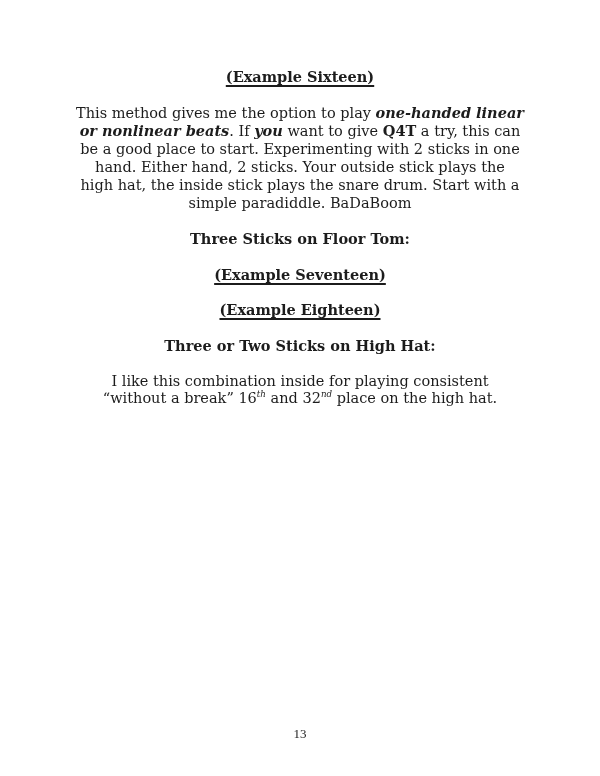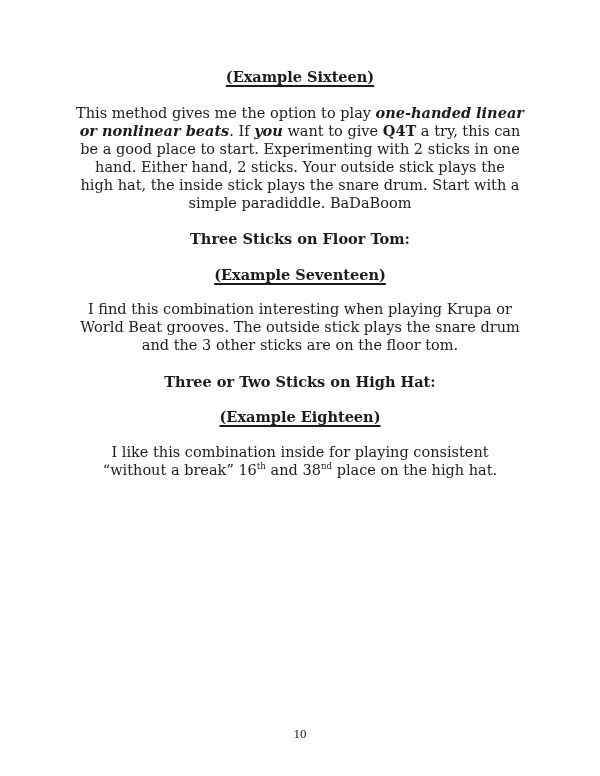--- a/index.html
+++ b/index.html
@@ -37,20 +37,21 @@
   .subheading {
     font-weight: bold;
     white-space: pre-line;
   }
   .body-para {
     white-space: normal;
   }
   .body-para sup {
     font-size: 60%;
     line-height: 0;
+    font-style: italic;
   }
   .page-number {
     position: absolute;
     top: 726px;
     left: 0;
     width: 100%;
     text-align: center;
     font-family: "Liberation Serif", serif;
     font-size: 13px;
     color: #222222;
@@ -64,24 +65,23 @@
 
     <div class="block example-heading">(Example Sixteen)</div>
 
 
     <div class="block body-para"><span>This method gives me the option to play </span><span style="font-weight: bold; font-style: italic;">one-handed linear</span><br><span style="font-weight: bold; font-style: italic;">or nonlinear beats</span><span>. If </span><span style="font-weight: bold; font-style: italic;">you</span><span> want to give </span><span style="font-weight: bold;">Q4T</span><span> a try, this can</span><br><span>be a good place to start. Experimenting with 2 sticks in one</span><br><span>hand. Either hand, 2 sticks. Your outside stick plays the</span><br><span>high hat, the inside stick plays the snare drum. Start with a</span><br><span>simple paradiddle. BaDaBoom</span></div>
 
     <div class="block subheading">Three Sticks on Floor Tom:</div>
 
     <div class="block example-heading">(Example Seventeen)</div>
 
-    <div class="block body-para"><span>I find this combination interesting when playing Krupa or</span><br><span>World Beat grooves. The outside stick plays the snare drum</span><br><span>and the 3 other sticks are on the floor tom.</span></div>
+
+    <div class="block example-heading">(Example Eighteen)</div>
 
     <div class="block subheading">Three or Two Sticks on High Hat:</div>
 
-    <div class="block example-heading">(Example Eighteen)</div>
-
-    <div class="block body-para"><span>I like this combination inside for playing consistent</span><br><span>“without a break” 16</span><sup>th</sup><span> and 38</span><sup>nd</sup><span> place on the high hat.</span><br></div>
+    <div class="block body-para"><span>I like this combination inside for playing consistent</span><br><span>“without a break” 16</span><sup>th</sup><span> and 32</span><sup>nd</sup><span> place on the high hat.</span><br></div>
 
   </div>
 
-  <div class="page-number">10</div>
+  <div class="page-number">13</div>
 </div>
 
 </body></html>

